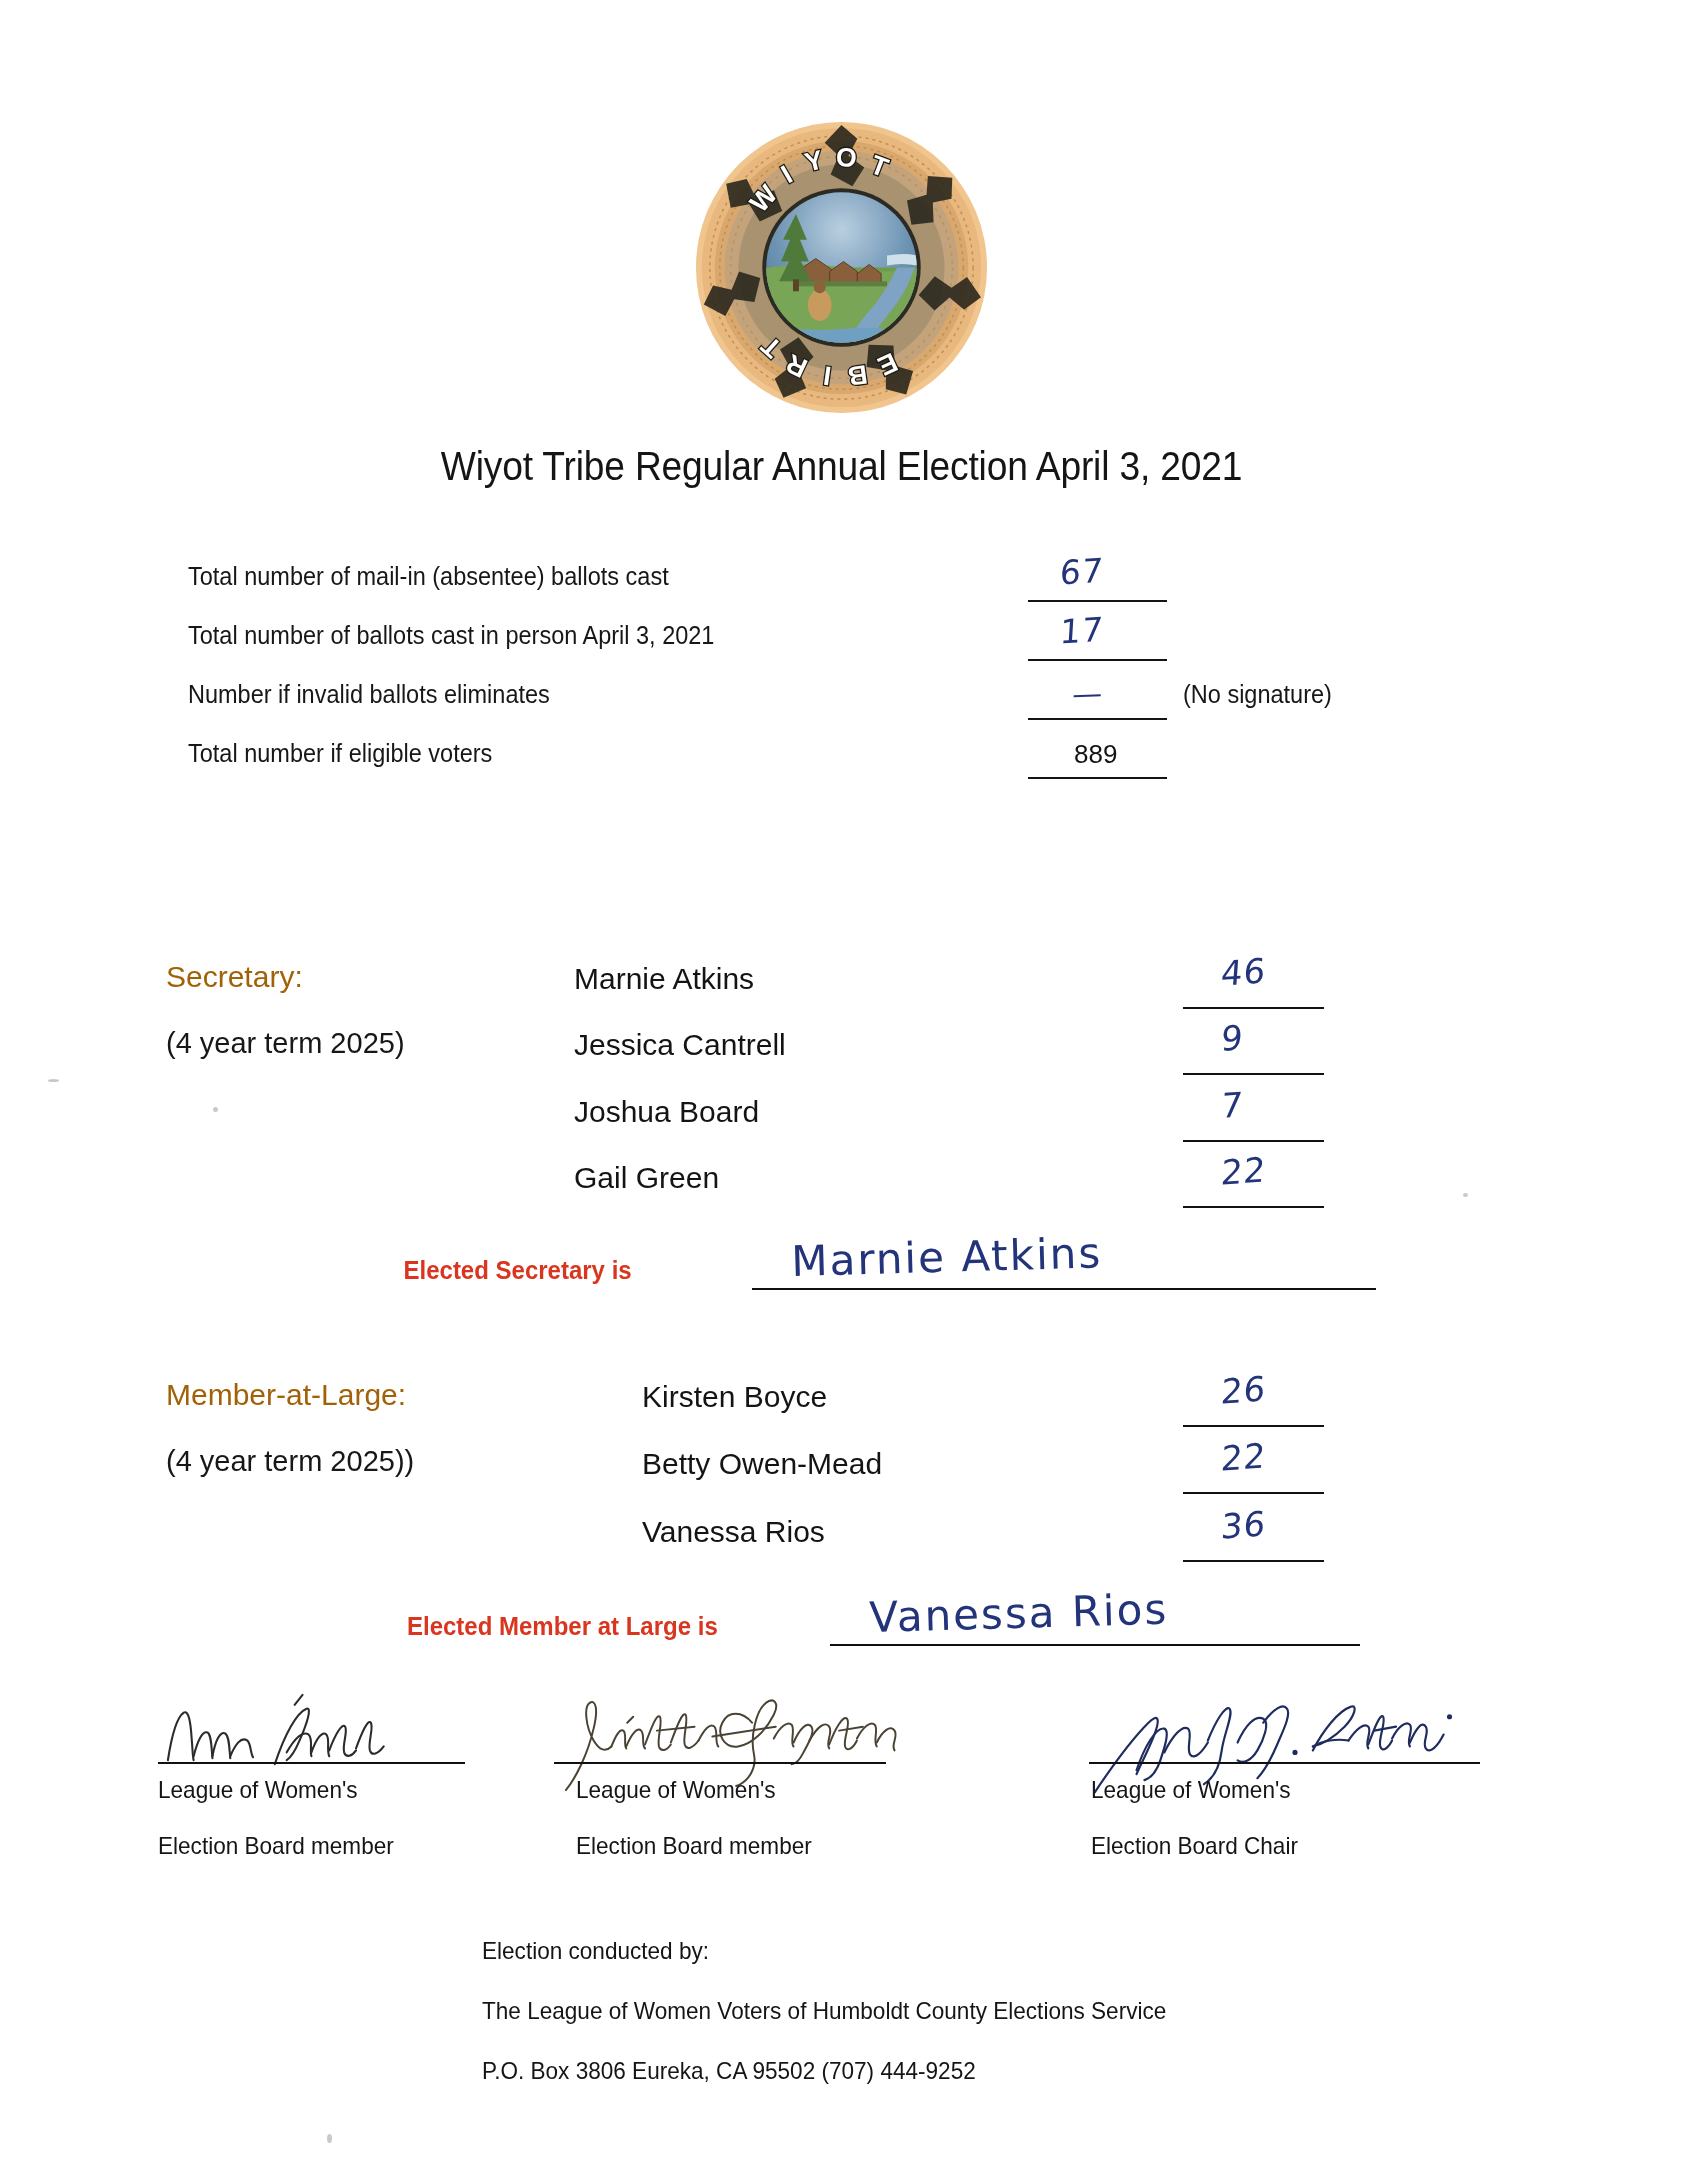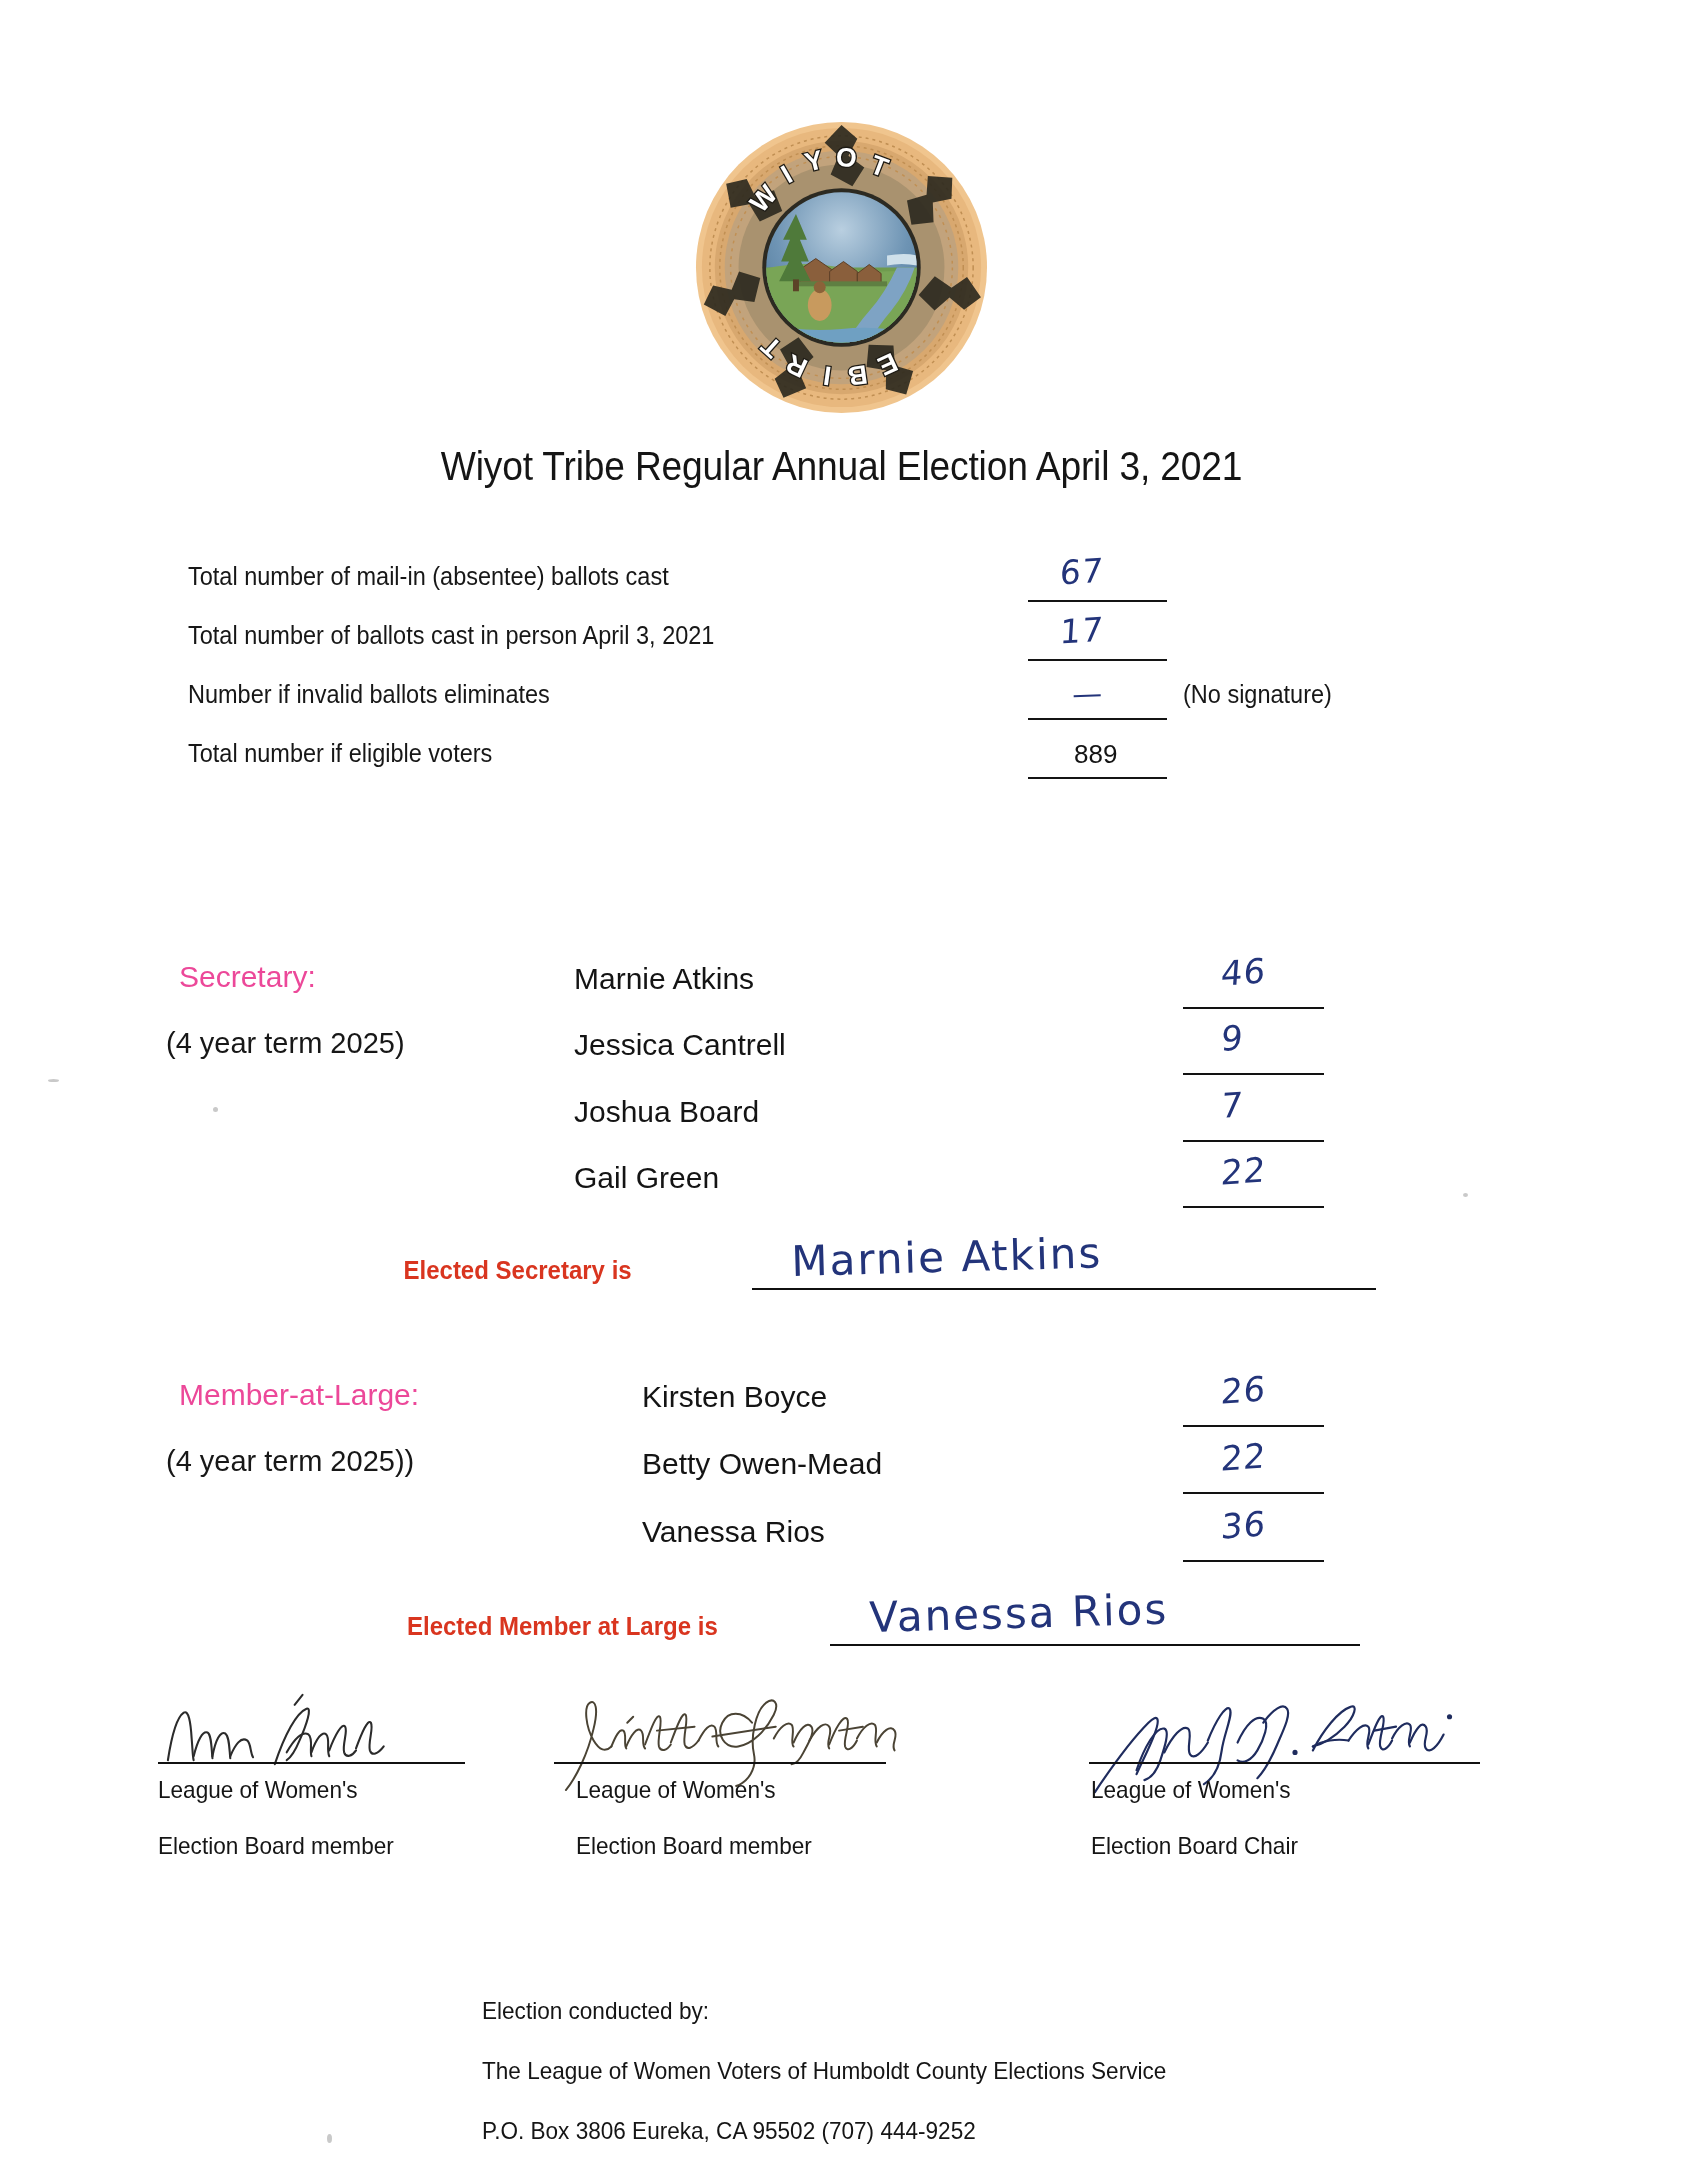--- a/index.html
+++ b/index.html
@@ -148,23 +148,22 @@
   .hdr-cand { left: 507px; width: 401px; }
   .hdr-votes { left: 1124px; width: 412px; }
 
   
   .race { position: absolute; width: 1683px; }
   .race-office {
     position: absolute;
     left: 166px;
     font-family: "Liberation Sans", sans-serif;
     font-size: 30px;
-    color: #ec4899;
-    white-space: nowrap;
-    margin-left: 13px;
+    color: #a16207;
+    white-space: nowrap;
   }
   .race-term {
     position: absolute;
     left: 166px;
     font-family: Liberation Sans, sans-serif;
     font-size: 29px;
     color: #171717;
     white-space: nowrap;
   }
   .cand-row { position: absolute; left: 0; width: 1683px; height: 67px; }
@@ -243,21 +242,21 @@
     font-size: 24px;
     color: #151515;
     white-space: nowrap;
     transform: scaleX(0.94);
     transform-origin: left center;
   }
   .sig-role.l1 { top: 93px; }
   .sig-role.l2 { top: 149px; }
 
   
-  .footer { position: absolute; left: 482px; top: 1997px; }
+  .footer { position: absolute; left: 482px; top: 1937px; }
   .footer-line {
     font-family: "Liberation Sans Narrow", "Liberation Sans", sans-serif;
     font-size: 24px;
     color: #151515;
     white-space: nowrap;
     margin-bottom: 32px;
     transform: scaleX(0.94);
     transform-origin: left center;
   }
   .speck {

